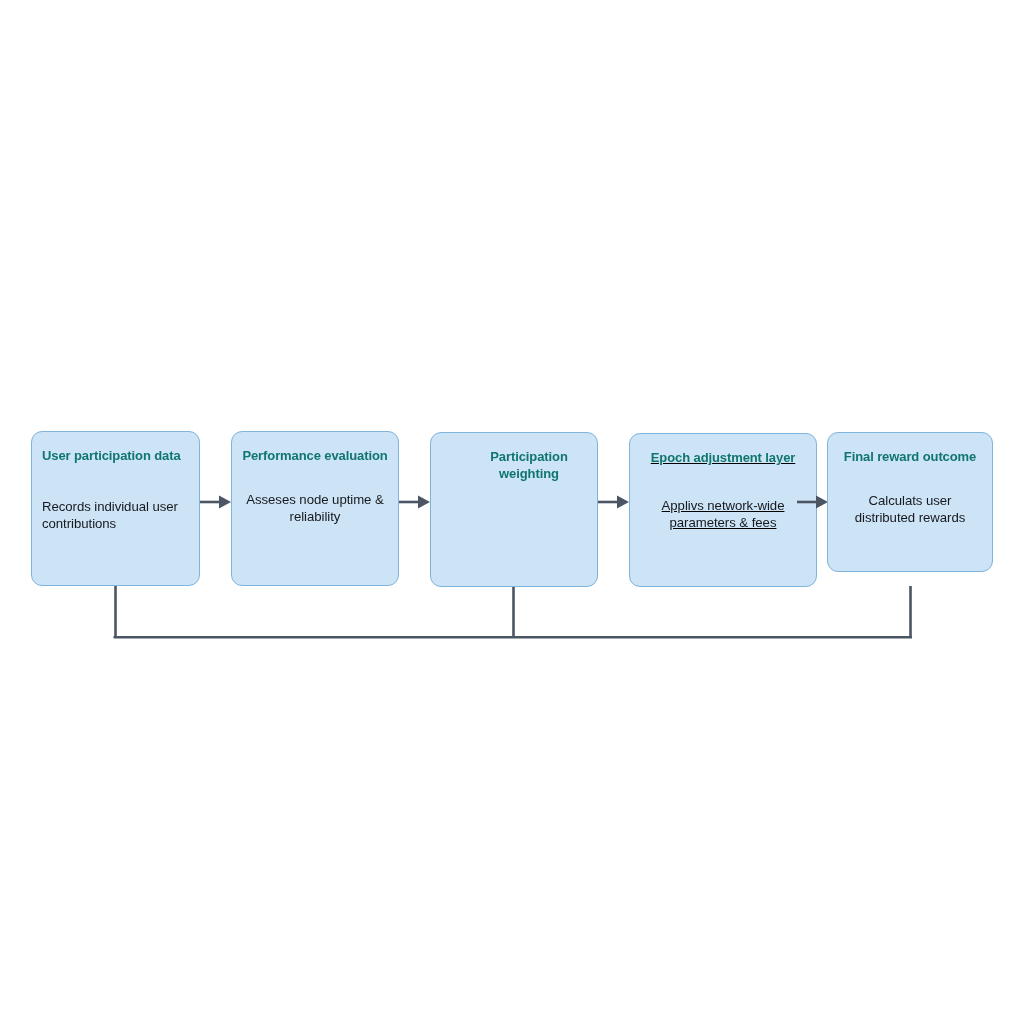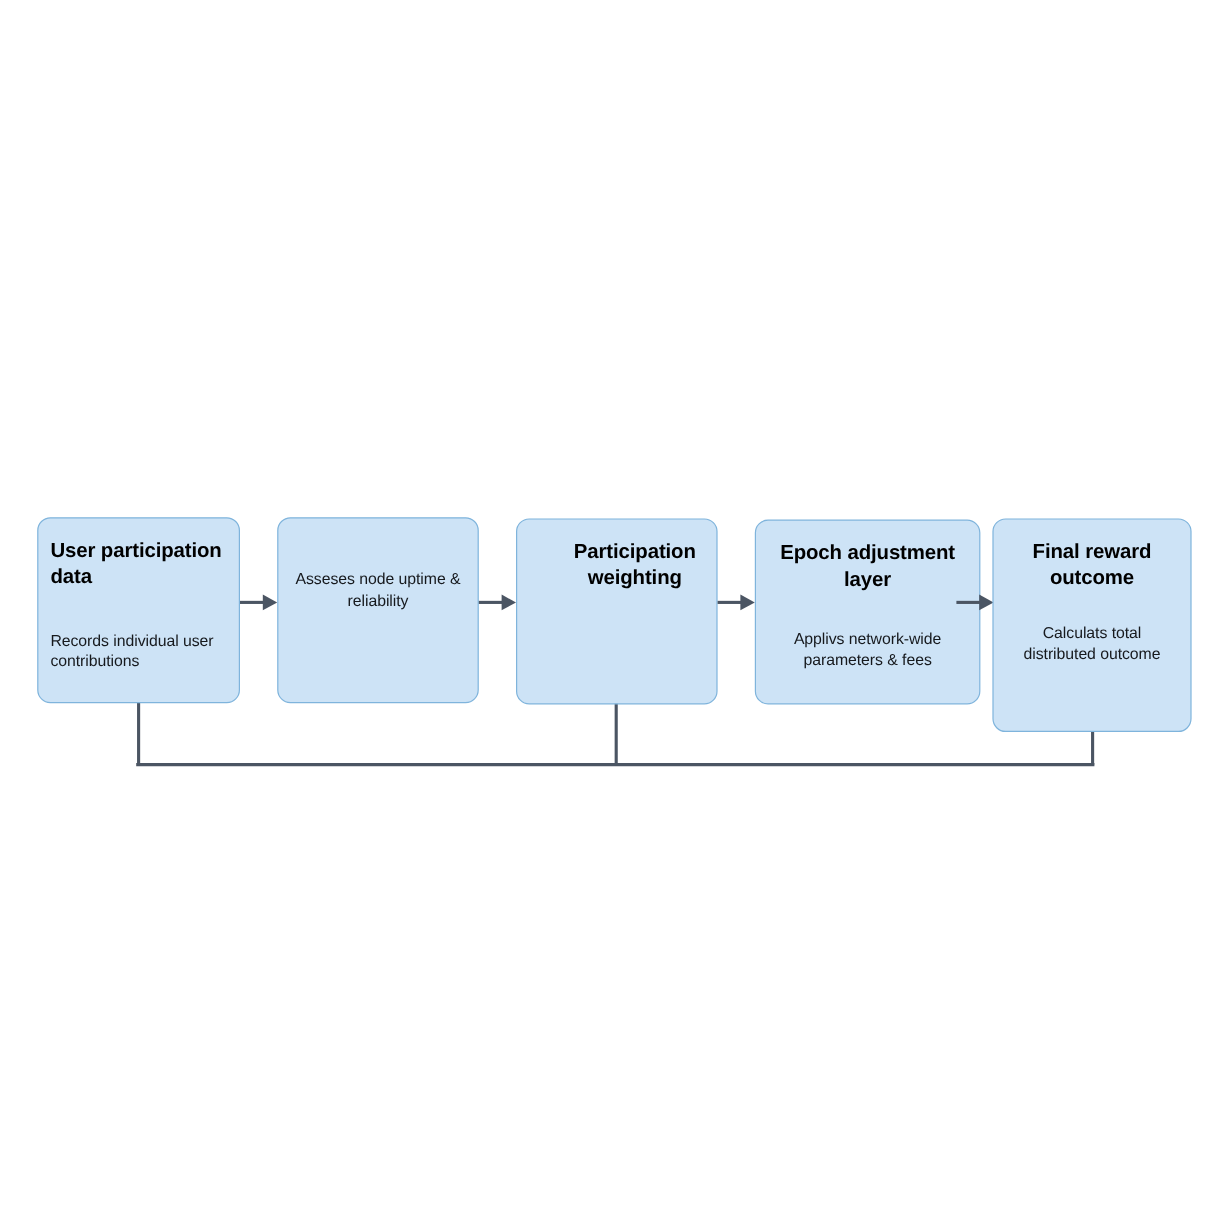--- a/index.html
+++ b/index.html
@@ -22,23 +22,23 @@
     position: absolute;
     box-sizing: border-box;
     background: #cde3f6;
     border: 1.4px solid #7fb4dc;
     border-radius: 11px;
     display: flex;
     flex-direction: column;
     padding: 16px 10px 12px 10px;
   }
   .node-title {
-    font-size: 17px;
+    font-size: 13px;
     font-weight: bold;
-    color: #000000;
+    color: #0f766e;
     line-height: 1.28;
     letter-spacing: -0.1px;
     margin: 0;
   }
   .node-desc {
     font-size: 13.2px;
     font-weight: normal;
     color: #16191d;
     line-height: 1.33;
     letter-spacing: -0.05px;
@@ -93,45 +93,46 @@
     <div class="node-title title-left">User participation data</div>
     <div class="node-desc" style="text-align:left;">Records individual user contributions</div>
   </div>
 
   <svg class="arrow-svg" style="left:200px; top:492px;" width="32" height="20">
     <line x1="0" y1="10" x2="21" y2="10" stroke="#4b5563" stroke-width="2.6"></line>
     <polygon points="19,3.5 31,10 19,16.5" fill="#4b5563"></polygon>
   </svg>
 
   <div class="node desc-pos-b" style="left:231px; top:431px; width:168px; height:155px;">
+    <div class="node-title title-center">Performance evaluation</div>
     <div class="node-desc">Asseses node uptime &amp; reliability</div>
   </div>
 
   <svg class="arrow-svg" style="left:399px; top:492px;" width="32" height="20">
     <line x1="0" y1="10" x2="21" y2="10" stroke="#4b5563" stroke-width="2.6"></line>
     <polygon points="19,3.5 31,10 19,16.5" fill="#4b5563"></polygon>
   </svg>
 
   <div class="node desc-pos-c" style="left:430px; top:432px; width:168px; height:155px;padding-left:40px;">
     <div class="node-title title-center">Participation weighting</div>
   </div>
 
   <svg class="arrow-svg" style="left:598px; top:492px;" width="32" height="20">
     <line x1="0" y1="10" x2="21" y2="10" stroke="#4b5563" stroke-width="2.6"></line>
     <polygon points="19,3.5 31,10 19,16.5" fill="#4b5563"></polygon>
   </svg>
 
-  <div class="node desc-pos-d" style="left:629px; top:433px; width:188px; height:154px;">
+  <div class="node desc-pos-d" style="left:629px; top:433px; width:188px; height:154px;text-decoration:underline;">
     <div class="node-title title-center">Epoch adjustment layer</div>
     <div class="node-desc">Applivs network-wide parameters &amp; fees</div>
   </div>
 
   <svg class="arrow-svg" style="left:797px; top:492px;" width="32" height="20">
     <line x1="0" y1="10" x2="21" y2="10" stroke="#4b5563" stroke-width="2.6"></line>
     <polygon points="19,3.5 31,10 19,16.5" fill="#4b5563"></polygon>
   </svg>
 
-  <div class="node desc-pos-e" style="left:827px; top:432px; width:166px; height:178px;align-items:flex-end;">
+  <div class="node desc-pos-e" style="left:827px; top:432px; width:166px; height:140px;">
     <div class="node-title title-center">Final reward outcome</div>
-    <div class="node-desc">Calculats total distributed outcome</div>
+    <div class="node-desc">Calculats user distributed rewards</div>
   </div>
 
 </div>
 
 </body></html>

